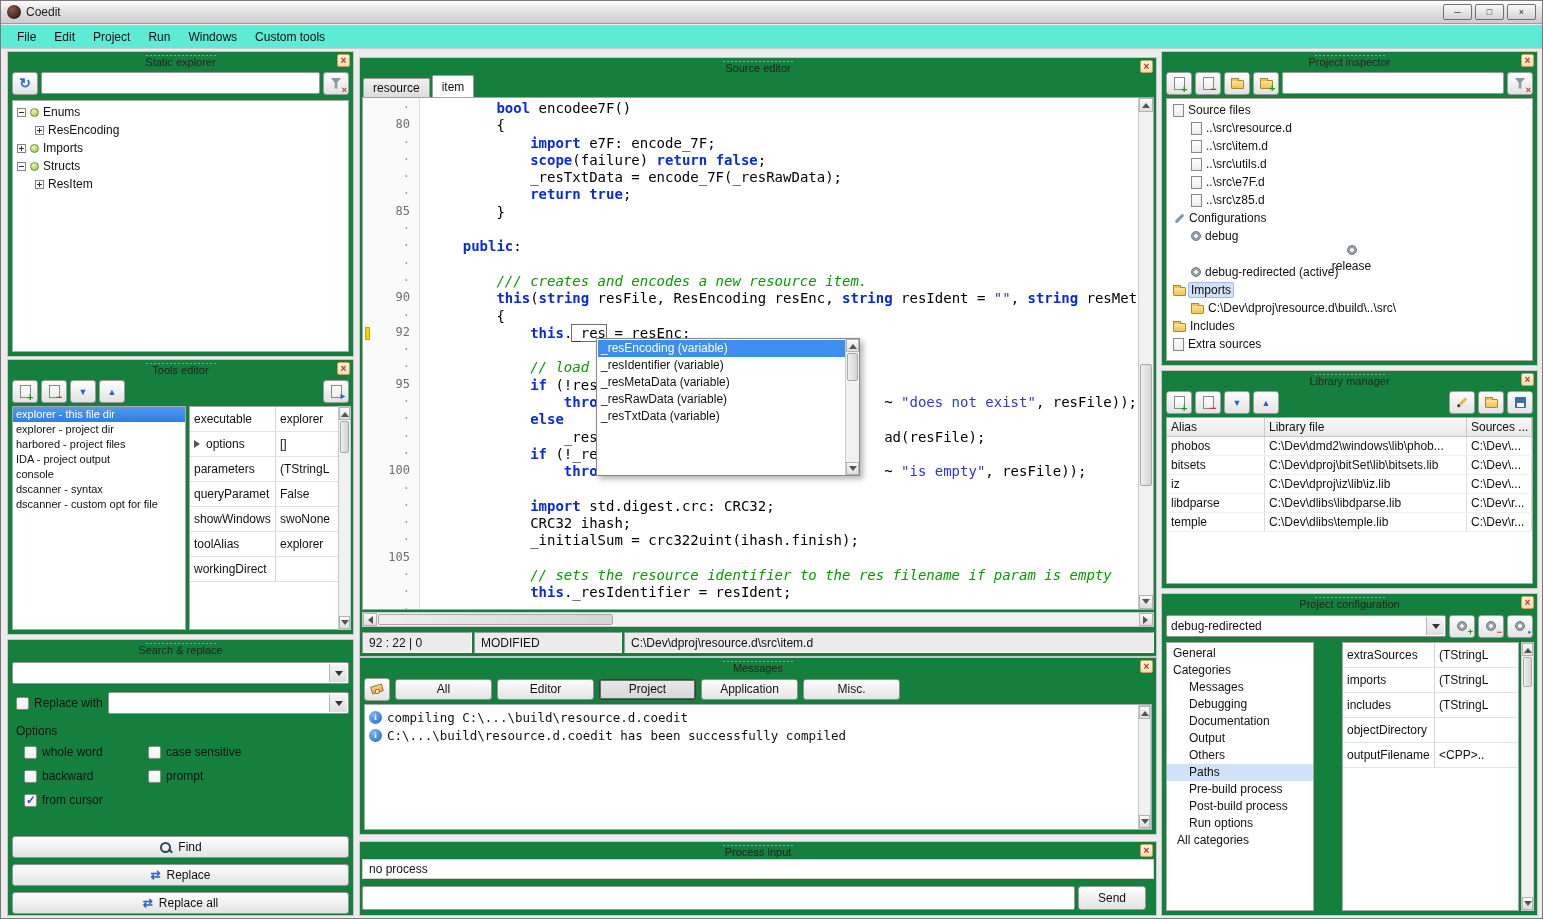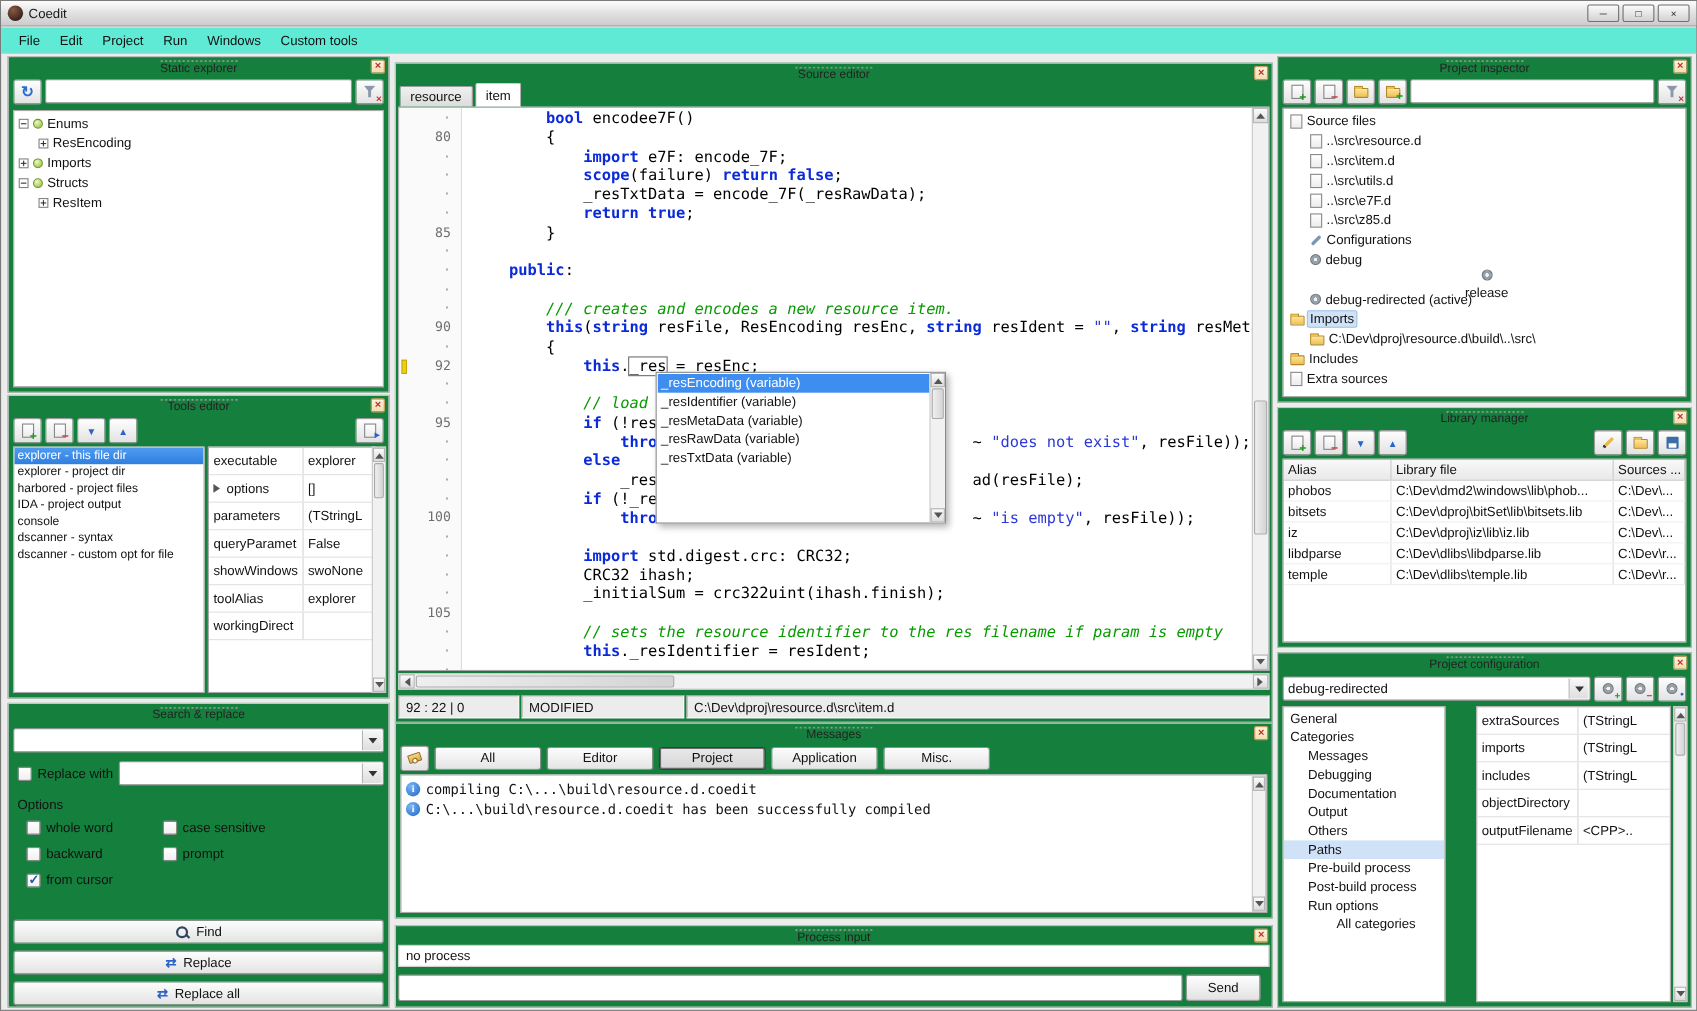--- a/index.html
+++ b/index.html
@@ -623,21 +623,21 @@
           <span>..\src\utils.d</span>
         </div>
         <div class="trow" style="padding-left: 24px;">
           <span class="ic-doc"></span>
           <span>..\src\e7F.d</span>
         </div>
         <div class="trow" style="padding-left: 24px;">
           <span class="ic-doc"></span>
           <span>..\src\z85.d</span>
         </div>
-        <div class="trow" style="padding-left: 23px;">
+        <div class="trow" style="padding-left: 6px;">
           <span class="ic-wrench"></span>
           <span>Configurations</span>
         </div>
         <div class="trow" style="padding-left: 24px;">
           <span class="ic-gear"></span>
           <span>debug</span>
         </div>
         <div class="trow" style="padding-left: 8px; flex-direction: column;">
           <span class="ic-gear"></span>
           <span>release</span>
@@ -762,21 +762,21 @@
         <div class="pcrow" style="padding-left: 6px;">Categories</div>
         <div class="pcrow" style="padding-left: 22px;">Messages</div>
         <div class="pcrow" style="padding-left: 22px;">Debugging</div>
         <div class="pcrow" style="padding-left: 22px;">Documentation</div>
         <div class="pcrow" style="padding-left: 22px;">Output</div>
         <div class="pcrow" style="padding-left: 22px;">Others</div>
         <div class="pcrow sel" style="padding-left: 22px;">Paths</div>
         <div class="pcrow" style="padding-left: 22px;">Pre-build process</div>
         <div class="pcrow" style="padding-left: 22px;">Post-build process</div>
         <div class="pcrow" style="padding-left: 22px;">Run options</div>
-        <div class="pcrow" style="padding-left: 22px; text-align: center;">All categories</div>
+        <div class="pcrow" style="padding-left: 10px;">All categories</div>
       </div>
     <div class="whitebox" id="pc-props" style="left:180px;top:48px;right:18px;bottom:4px">
         <div class="prow">
           <div class="pname">
             <span>extraSources</span>
           </div>
           <div class="pval">(TStringL</div>
         </div>
         <div class="prow">
           <div class="pname">

